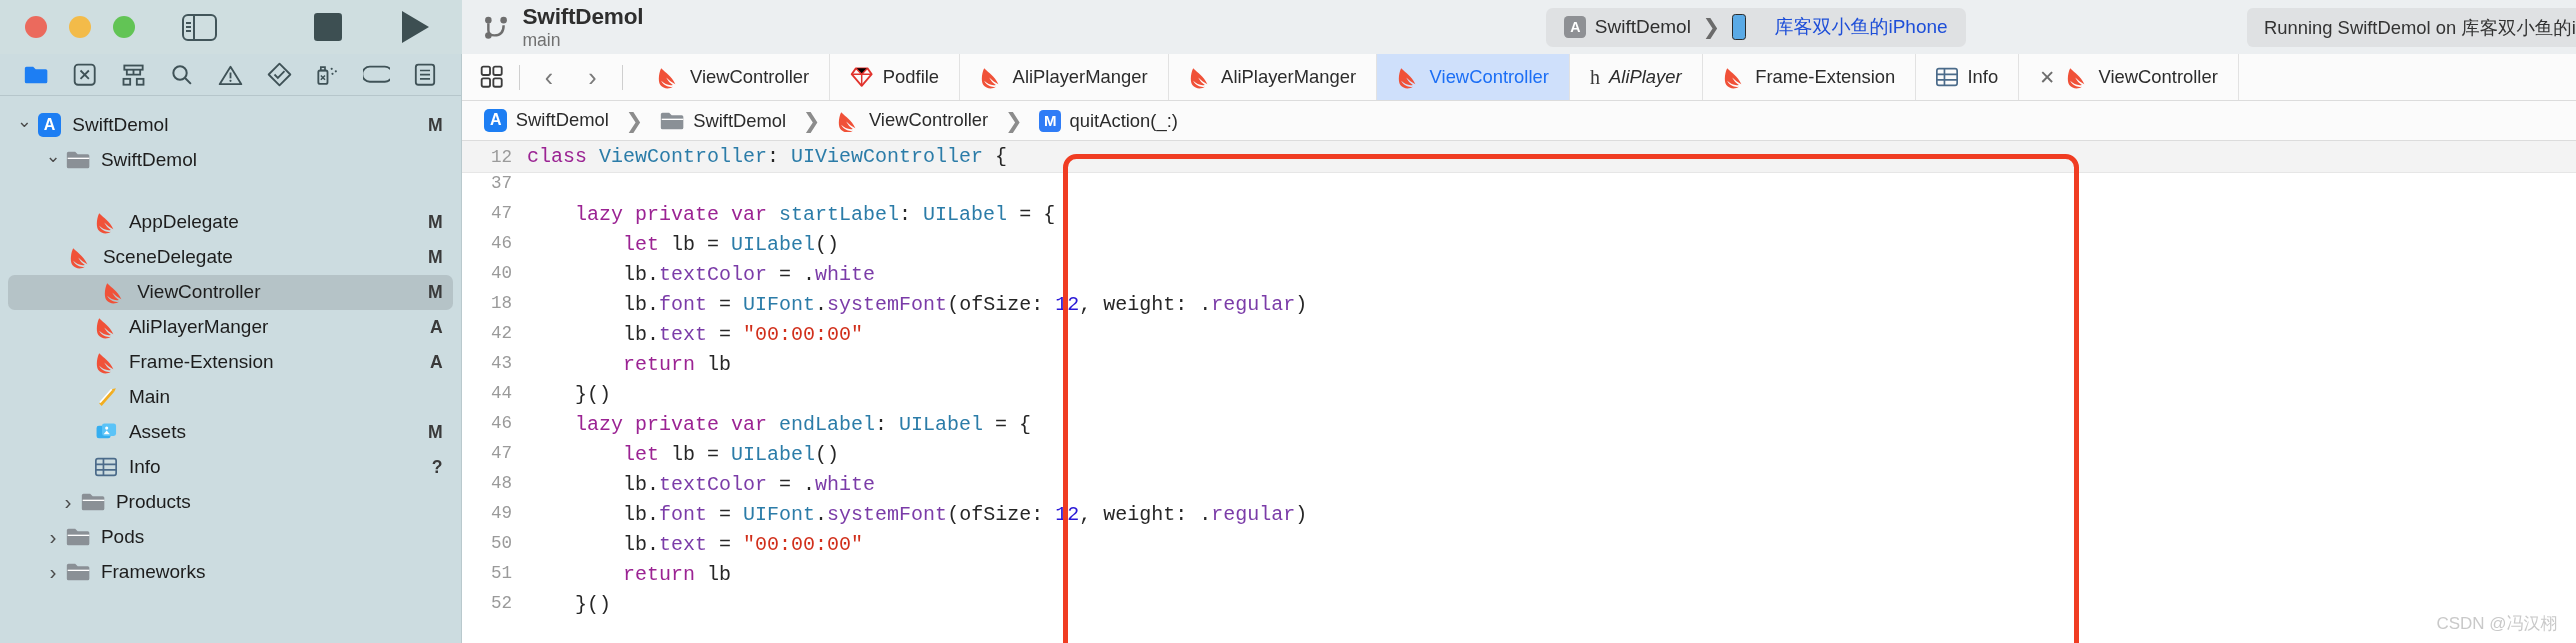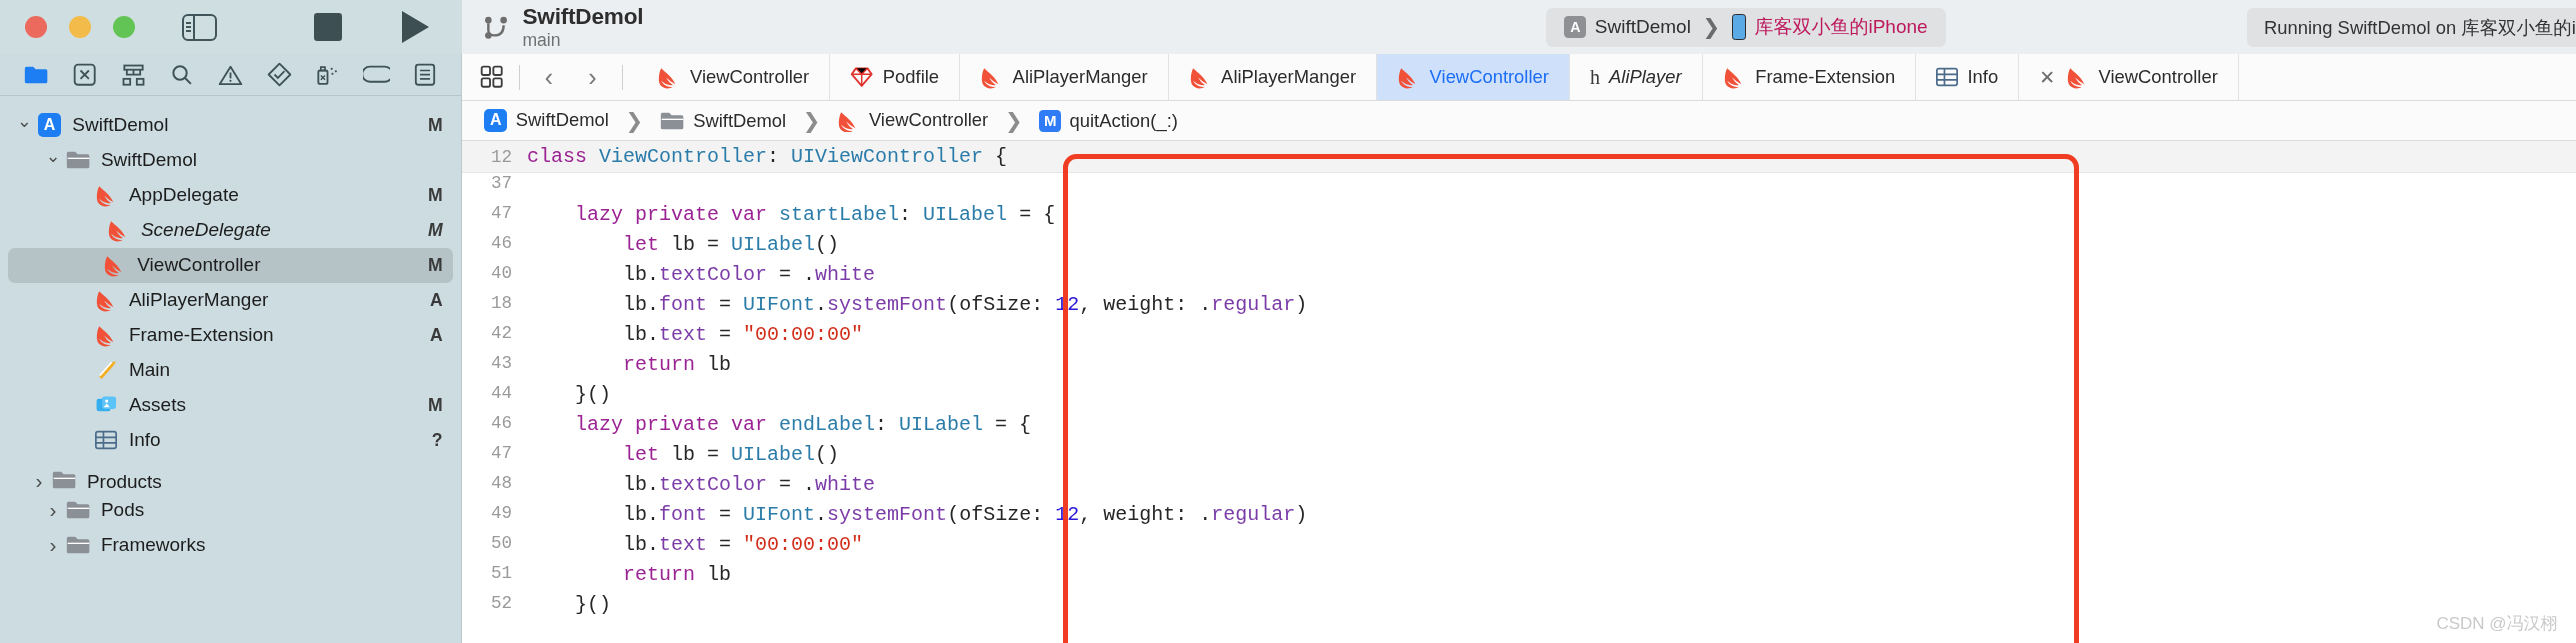--- a/index.html
+++ b/index.html
@@ -49,21 +49,21 @@
     position:absolute; left:1084px; top:7.5px; height:39px;
     background:#dfe1e3; border-radius:6.7px; display:flex; align-items:center;
     padding:0 18.4px; gap:8.4px;
   }
   .app-icon { width:22px;height:22px;border-radius:4.2px;background:#8e9094;
       display:flex;align-items:center;justify-content:center;color:#fff;font-size:14.2px;font-weight:700; }
   .scheme-name { font-size:19px; color:#2f2f2f; }
   .chev { color:#6b6b6b; font-size:21px; margin:0 3.3px; font-weight:300; }
   .dev-icon { width:14.2px; height:26px; border:1.7px solid #2b2b2b; border-radius:3.3px;
       background:#5aaae6; }
-  .dev-name { font-size:19px; color:#be185d; }
+  .dev-name { font-size:19px; color:#1d4ed8;margin-left:20px; }
 
   .status-pill {
     position:absolute; left:1785px; top:7.5px; height:39px; background:#dfe1e3;
     border-radius:5.9px; display:flex; align-items:center; padding:0 17px;
   }
   .status-text { font-size:18.4px; color:#333; white-space:nowrap; }
 
   
   .workspace { flex:1; display:flex; min-height:0; }
 
@@ -284,31 +284,31 @@
           <div class="row" style="padding-left: 42px;">
             <span class="twisty open"></span>
             <span class="ricon">
               <svg class="g-folder" viewBox="0 0 30 24">
                 <path d="M1 4a2 2 0 012-2h8l3 3h12a2 2 0 012 2v13a2 2 0 01-2 2H3a2 2 0 01-2-2z" fill="#8a9096"></path>
                 <path d="M2 10h26" stroke="#fff" stroke-width="1.6"></path>
               </svg>
             </span>
             <span class="rlabel">SwiftDemol</span>
           </div>
-          <div class="row" style="padding-left: 70px;">
+          <div class="row" style="padding-left: 70px; margin-top: 27px;">
             <span class="twisty blank"></span>
             <span class="ricon">
               <svg class="g-swift" viewBox="0 0 28 28">
                 <path d="M5 4c6 6 12 9 17 19-4-2-8-5-11-8 2 4 5 7 8 9-5 1-10-1-14-5 3 6 9 8 14 7-4 3-11 3-15-2C1 20 2 10 5 4z" fill="#f05138"></path>
               </svg>
             </span>
             <span class="rlabel">AppDelegate</span>
             <span class="rbadge">M</span>
           </div>
-          <div class="row" style="padding-left: 82px; font-style: italic;">
+          <div class="row" style="padding-left: 44px;">
             <span class="twisty blank"></span>
             <span class="ricon">
               <svg class="g-swift" viewBox="0 0 28 28">
                 <path d="M5 4c6 6 12 9 17 19-4-2-8-5-11-8 2 4 5 7 8 9-5 1-10-1-14-5 3 6 9 8 14 7-4 3-11 3-15-2C1 20 2 10 5 4z" fill="#f05138"></path>
               </svg>
             </span>
             <span class="rlabel">SceneDelegate</span>
             <span class="rbadge">M</span>
           </div>
           <div class="row selected" style="padding-left: 70px;">
@@ -369,21 +369,21 @@
             <span class="twisty blank"></span>
             <span class="ricon">
               <svg class="g-plist" viewBox="0 0 26 26">
                 <rect x="1" y="3" width="24" height="20" rx="2.5" fill="none" stroke="#4b6b8a" stroke-width="2"></rect>
                 <path d="M1 10h24M1 16.5h24M10 3v20" stroke="#4b6b8a" stroke-width="2"></path>
               </svg>
             </span>
             <span class="rlabel">Info</span>
             <span class="rbadge">?</span>
           </div>
-          <div class="row" style="padding-left: 28px; align-items: flex-end;">
+          <div class="row" style="padding-left: 57px;">
             <span class="twisty closed"></span>
             <span class="ricon">
               <svg class="g-folder" viewBox="0 0 30 24">
                 <path d="M1 4a2 2 0 012-2h8l3 3h12a2 2 0 012 2v13a2 2 0 01-2 2H3a2 2 0 01-2-2z" fill="#8a9096"></path>
                 <path d="M2 10h26" stroke="#fff" stroke-width="1.6"></path>
               </svg>
             </span>
             <span class="rlabel">Products</span>
           </div>
           <div class="row" style="padding-left: 42px;">

